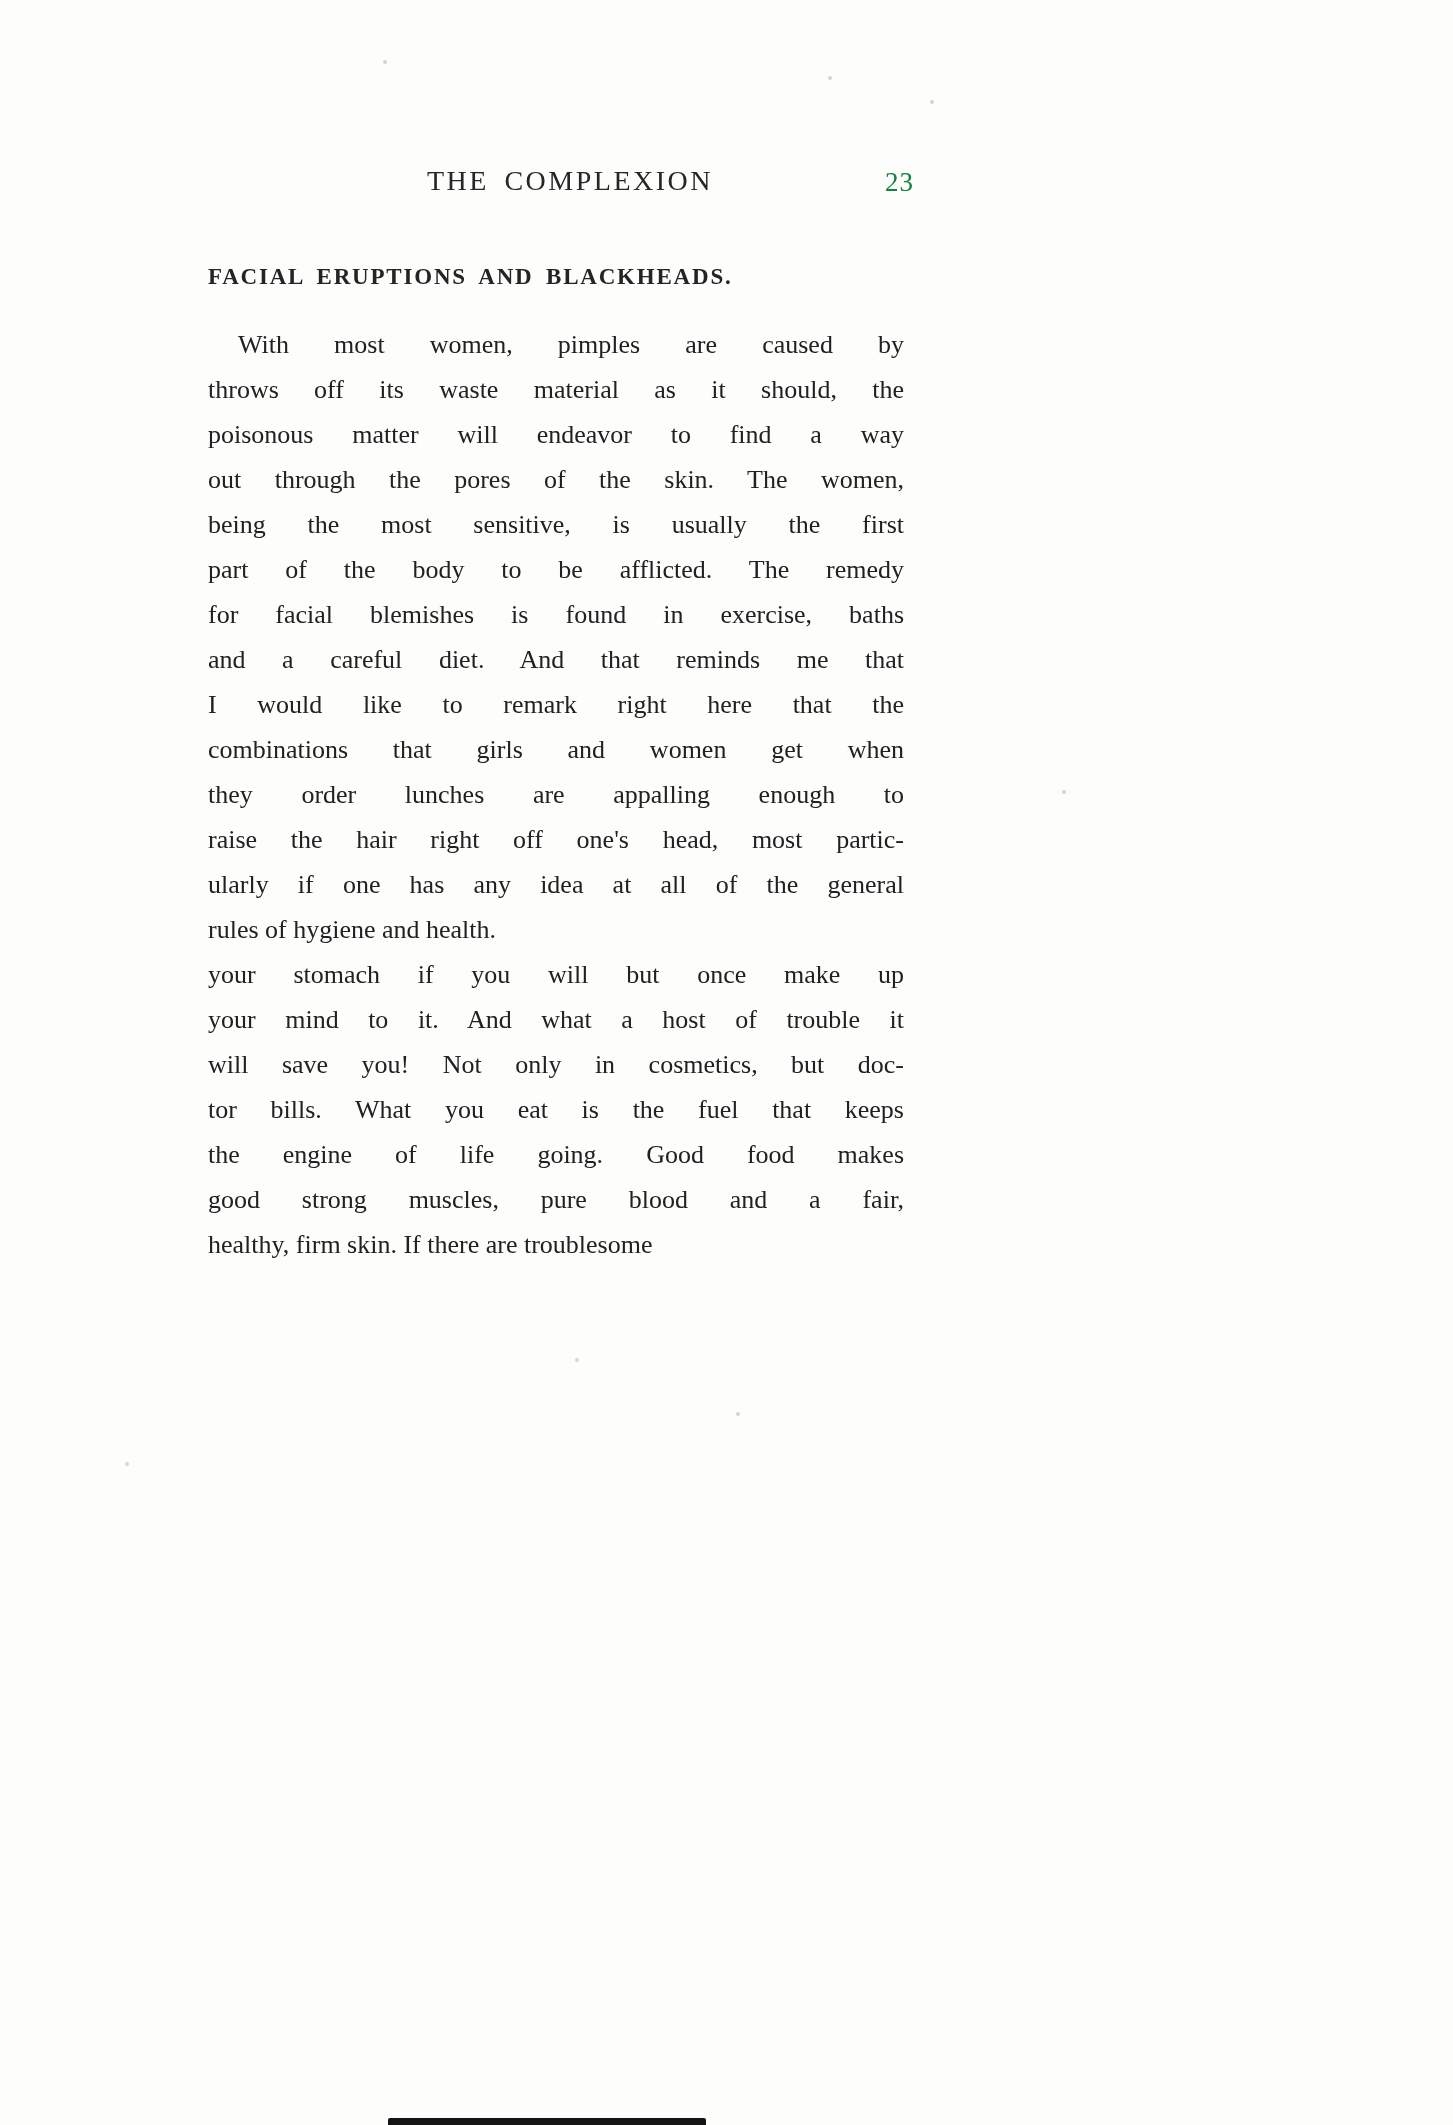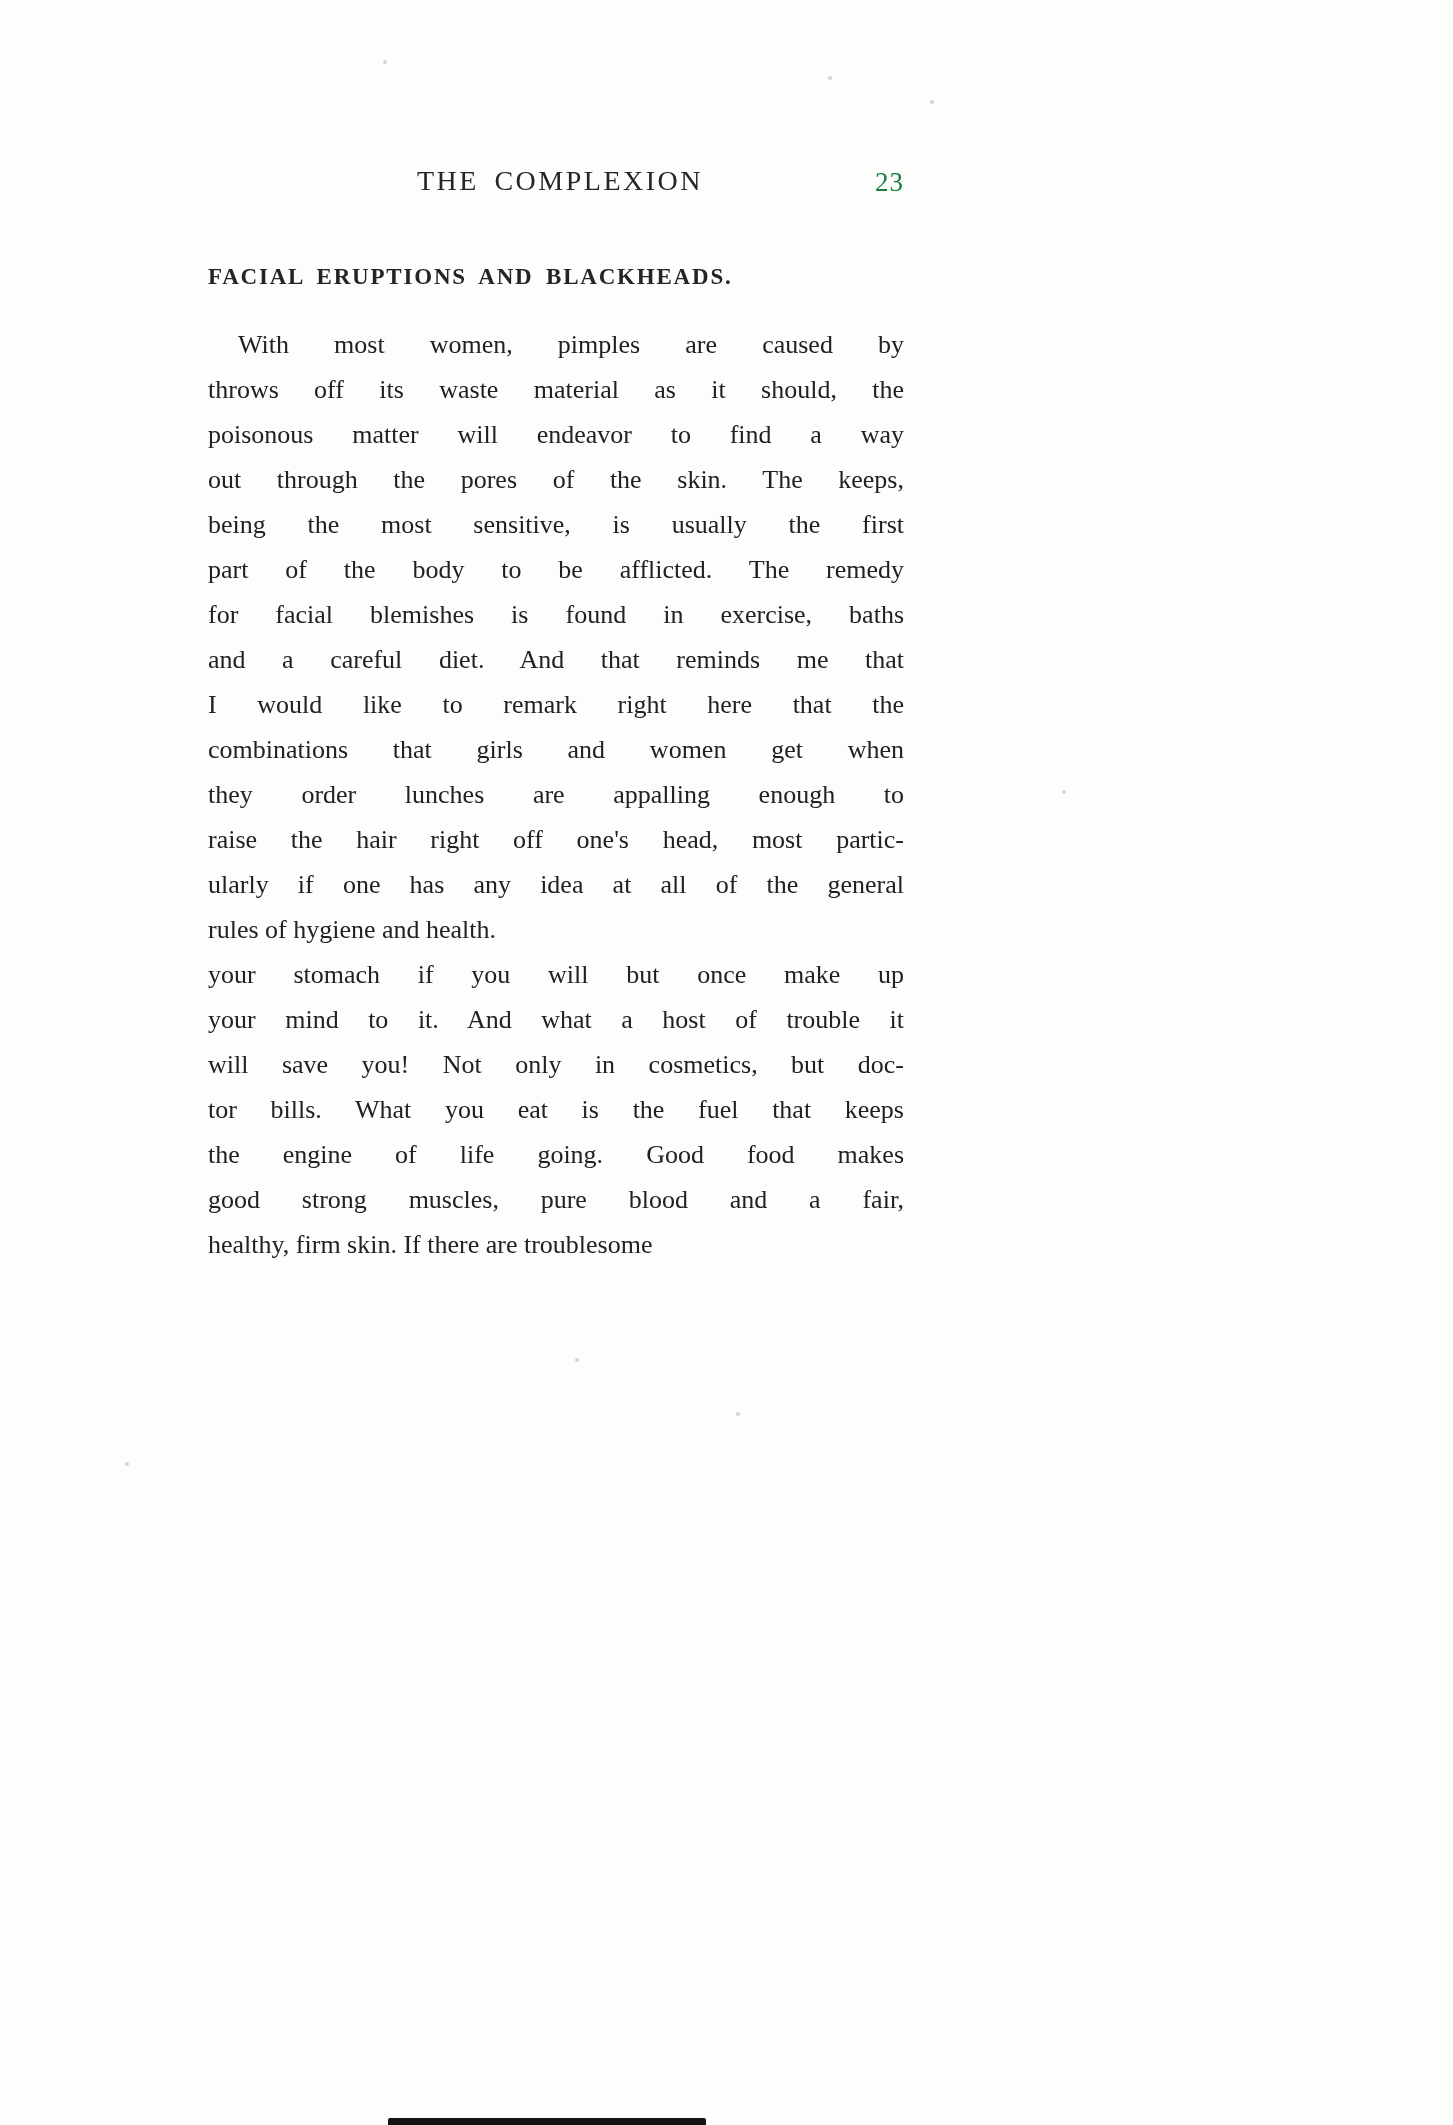--- a/index.html
+++ b/index.html
@@ -19,21 +19,21 @@
   .content-column {
     position: absolute;
     left: 208px;
     top: 0;
     width: 696px;
     height: 100%;
   }
   .running-header {
     position: absolute;
     top: 165px;
-    left: 4px;
+    left: 14px;
     width: 100%;
     height: 36px;
   }
   .header-title {
     position: absolute;
     left: 0;
     right: 0;
     text-align: center;
     font-size: 28px;
     letter-spacing: 2.5px;
@@ -112,21 +112,21 @@
       <span class="page-number">23</span>
     </div>
 
     <h2 class="section-heading">FACIAL ERUPTIONS AND BLACKHEADS.</h2>
 
     <div class="body-text" id="paragraphs">
         <div class="paragraph">
           <div class="line first">With most women, pimples are caused by</div>
           <div class="line">throws off its waste material as it should, the</div>
           <div class="line">poisonous matter will endeavor to find a way</div>
-          <div class="line">out through the pores of the skin. The keeps,</div>
+          <div class="line">out through the pores of the skin. The women,</div>
           <div class="line">being the most sensitive, is usually the first</div>
           <div class="line">part of the body to be afflicted. The remedy</div>
           <div class="line">for facial blemishes is found in exercise, baths</div>
           <div class="line">and a careful diet. And that reminds me that</div>
           <div class="line">I would like to remark right here that the</div>
           <div class="line">combinations that girls and women get when</div>
           <div class="line">they order lunches are appalling enough to</div>
           <div class="line">raise the hair right off one's head, most partic-</div>
           <div class="line">ularly if one has any idea at all of the general</div>
           <div class="line last">rules of hygiene and health.</div>

